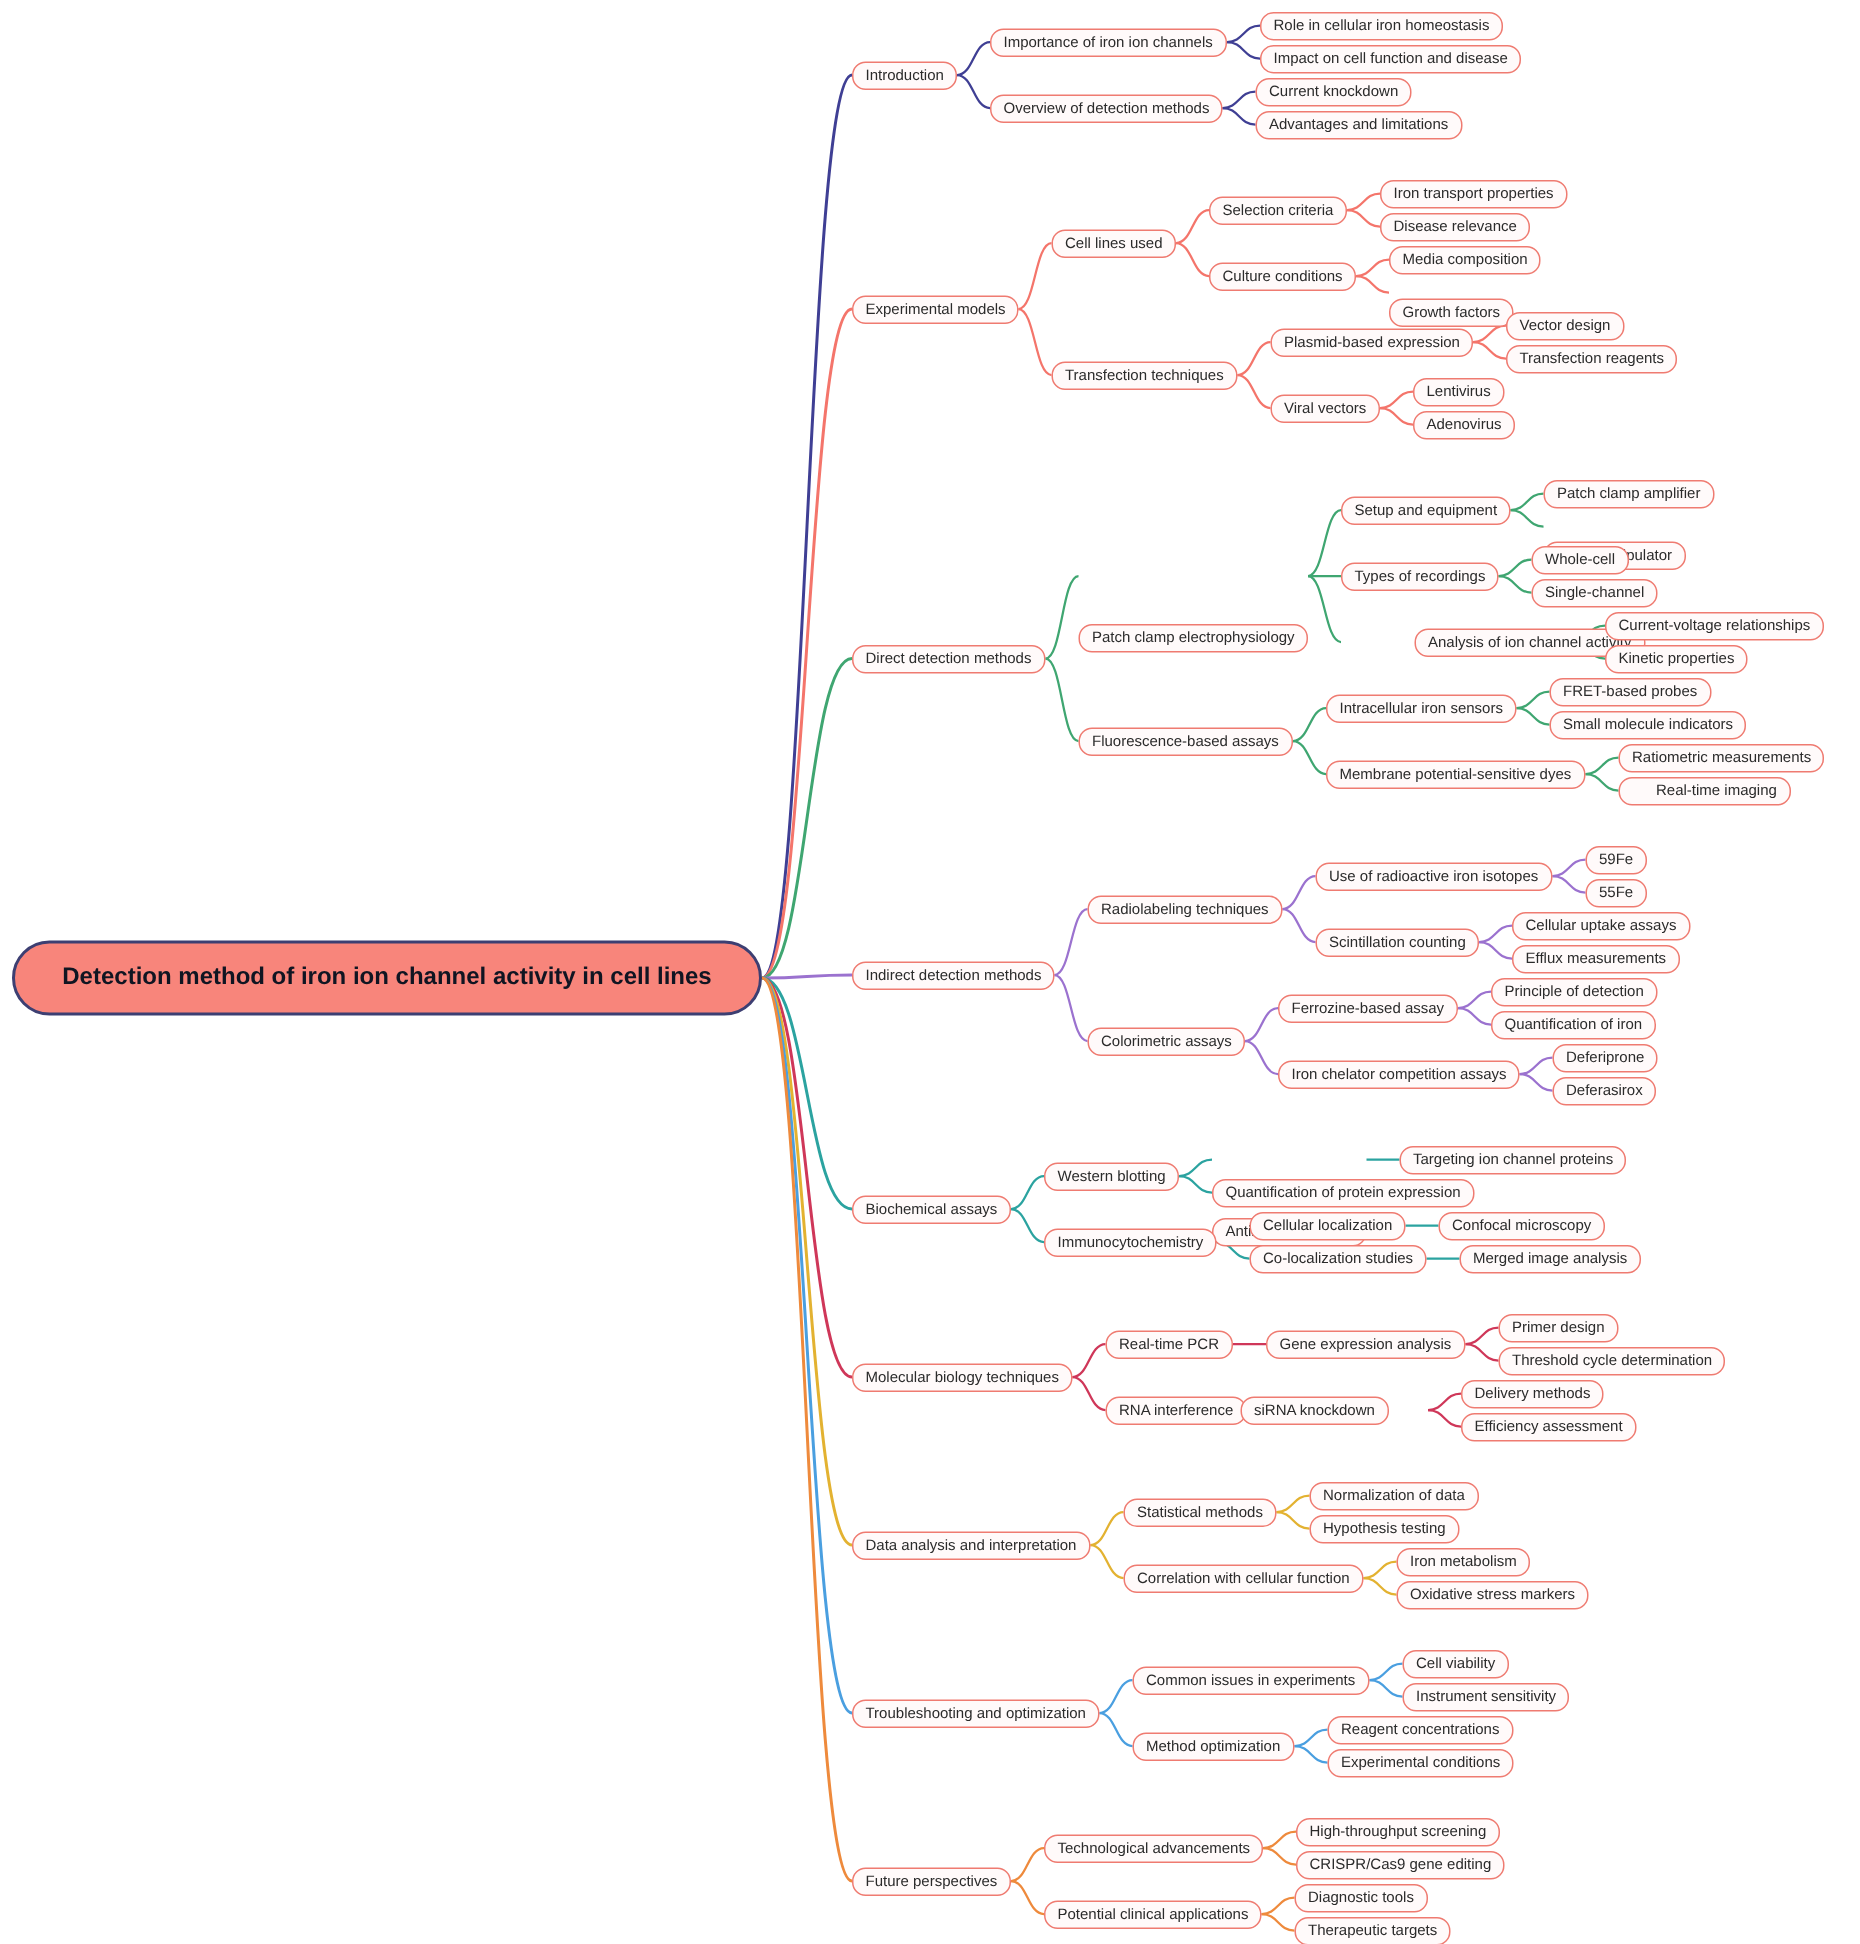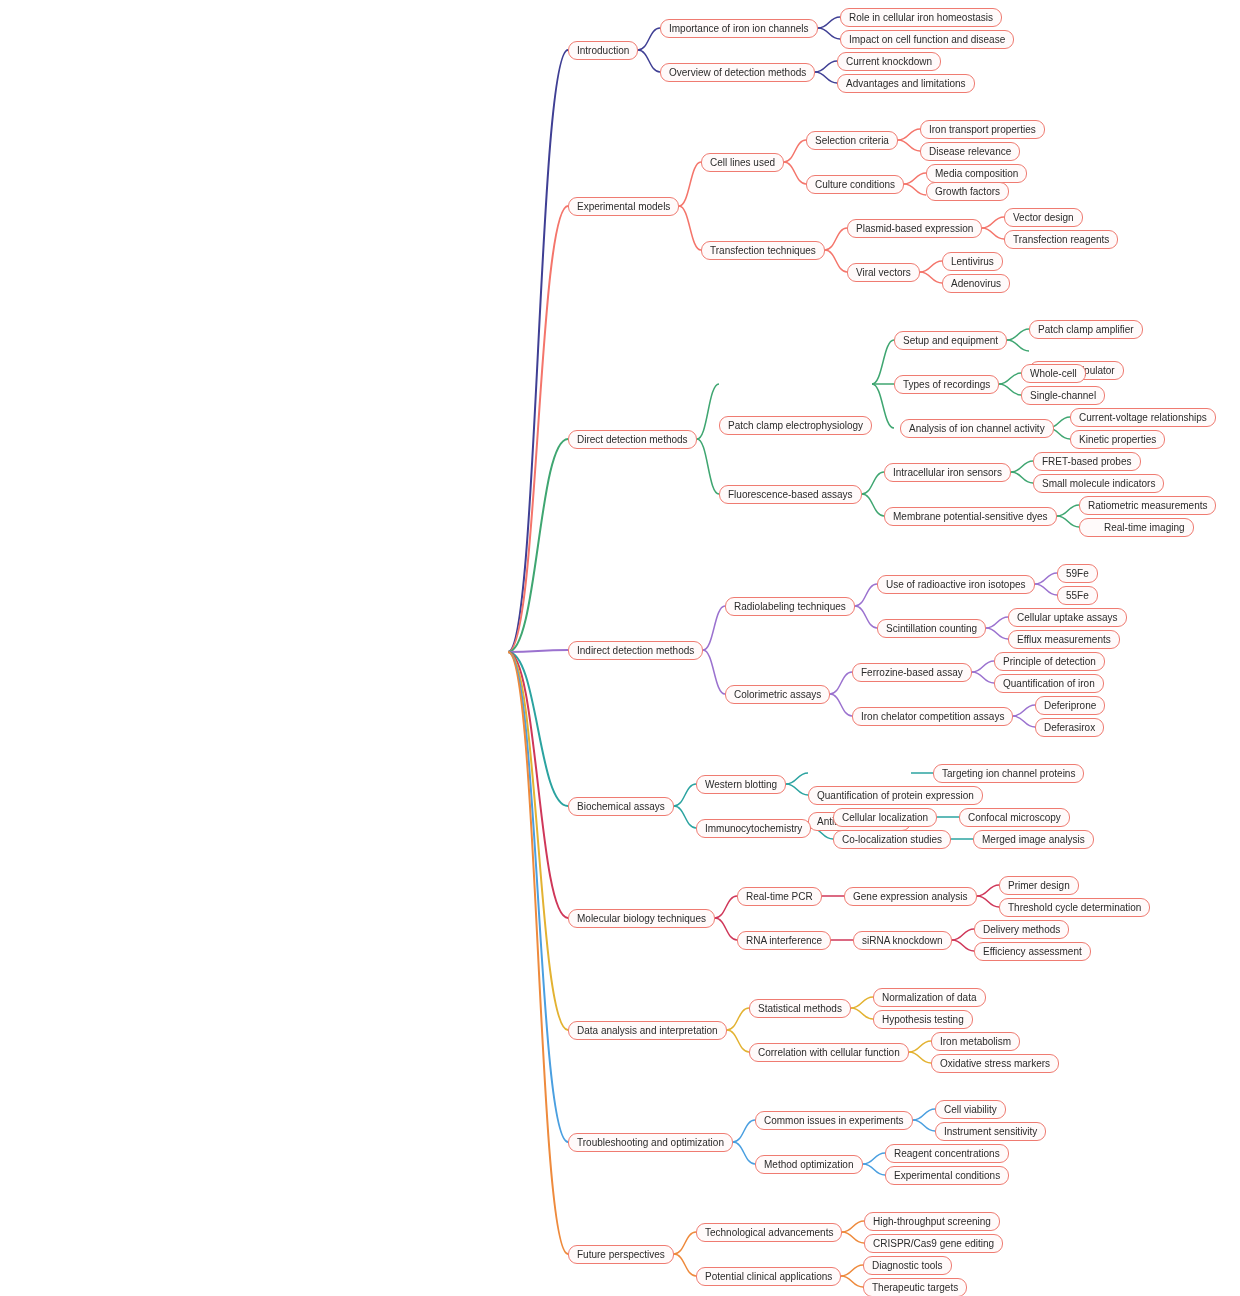--- a/index.html
+++ b/index.html
@@ -124,51 +124,52 @@
       <path d="M 863 1164 C 874 1164, 874 1153, 885 1153" class="mm-link" stroke="#4a9fe0" stroke-width="1.5"></path>
       <path d="M 863 1164 C 874 1164, 874 1175, 885 1175" class="mm-link" stroke="#4a9fe0" stroke-width="1.5"></path>
       <path d="M 508 652 C 538 652, 538 1254, 568 1254" class="mm-link" stroke="#ee8a3c" stroke-width="2"></path>
       <path d="M 674 1254 C 685 1254, 685 1232, 696 1232" class="mm-link" stroke="#ee8a3c" stroke-width="1.5"></path>
       <path d="M 842 1232 C 853 1232, 853 1221, 864 1221" class="mm-link" stroke="#ee8a3c" stroke-width="1.5"></path>
       <path d="M 842 1232 C 853 1232, 853 1243, 864 1243" class="mm-link" stroke="#ee8a3c" stroke-width="1.5"></path>
       <path d="M 674 1254 C 685 1254, 685 1276, 696 1276" class="mm-link" stroke="#ee8a3c" stroke-width="1.5"></path>
       <path d="M 841 1276 C 852 1276, 852 1265, 863 1265" class="mm-link" stroke="#ee8a3c" stroke-width="1.5"></path>
       <path d="M 841 1276 C 852 1276, 852 1287, 863 1287" class="mm-link" stroke="#ee8a3c" stroke-width="1.5"></path>
     </svg>
+<div class="mm-node mm-root" style="left: 8px; top: 627px;">Detection method of iron ion channel activity in cell lines</div>
     <div class="mm-node" style="left: 568px; top: 40.5px;">Introduction</div>
     <div class="mm-node" style="left: 660px; top: 18.5px;">Importance of iron ion channels</div>
     <div class="mm-node" style="left: 840px; top: 7.5px;">Role in cellular iron homeostasis</div>
     <div class="mm-node" style="left: 840px; top: 29.5px;">Impact on cell function and disease</div>
     <div class="mm-node" style="left: 660px; top: 62.5px;">Overview of detection methods</div>
     <div class="mm-node" style="left: 837px; top: 51.5px;">Current knockdown</div>
     <div class="mm-node" style="left: 837px; top: 73.5px;">Advantages and limitations</div>
     <div class="mm-node" style="left: 568px; top: 196.5px;">Experimental models</div>
     <div class="mm-node" style="left: 701px; top: 152.5px;">Cell lines used</div>
     <div class="mm-node" style="left: 806px; top: 130.5px;">Selection criteria</div>
     <div class="mm-node" style="left: 920px; top: 119.5px;">Iron transport properties</div>
     <div class="mm-node" style="left: 920px; top: 141.5px;">Disease relevance</div>
     <div class="mm-node" style="left: 806px; top: 174.5px;">Culture conditions</div>
     <div class="mm-node" style="left: 926px; top: 163.5px;">Media composition</div>
-    <div class="mm-node" style="left: 926px; top: 182px;">Growth factors</div>
+    <div class="mm-node" style="left: 926px; top: 199px;">Growth factors</div>
     <div class="mm-node" style="left: 701px; top: 240.5px;">Transfection techniques</div>
     <div class="mm-node" style="left: 847px; top: 218.5px;">Plasmid-based expression</div>
     <div class="mm-node" style="left: 1004px; top: 207.5px;">Vector design</div>
     <div class="mm-node" style="left: 1004px; top: 229.5px;">Transfection reagents</div>
     <div class="mm-node" style="left: 847px; top: 262.5px;">Viral vectors</div>
     <div class="mm-node" style="left: 942px; top: 251.5px;">Lentivirus</div>
     <div class="mm-node" style="left: 942px; top: 273.5px;">Adenovirus</div>
     <div class="mm-node" style="left: 568px; top: 429.5px;">Direct detection methods</div>
     <div class="mm-node" style="left: 719px; top: 374.5px; margin-top: 41px;">Patch clamp electrophysiology</div>
     <div class="mm-node" style="left: 894px; top: 330.5px;">Setup and equipment</div>
     <div class="mm-node" style="left: 1029px; top: 319.5px;">Patch clamp amplifier</div>
     <div class="mm-node" style="left: 1029px; top: 341.5px; margin-top: 19px;">Micromanipulator</div>
     <div class="mm-node" style="left: 894px; top: 374.5px;">Types of recordings</div>
     <div class="mm-node" style="left: 1021px; top: 363.5px;">Whole-cell</div>
     <div class="mm-node" style="left: 1021px; top: 385.5px;">Single-channel</div>
-    <div class="mm-node" style="left: 900px; top: 418.5px;">Analysis of ion channel activity</div>
+    <div class="mm-node" style="left: 943px; top: 418.5px;">Analysis of ion channel activity</div>
     <div class="mm-node" style="left: 1070px; top: 407.5px;">Current-voltage relationships</div>
     <div class="mm-node" style="left: 1070px; top: 429.5px;">Kinetic properties</div>
     <div class="mm-node" style="left: 719px; top: 484.5px;">Fluorescence-based assays</div>
     <div class="mm-node" style="left: 884px; top: 462.5px;">Intracellular iron sensors</div>
     <div class="mm-node" style="left: 1033px; top: 451.5px;">FRET-based probes</div>
     <div class="mm-node" style="left: 1033px; top: 473.5px;">Small molecule indicators</div>
     <div class="mm-node" style="left: 884px; top: 506.5px;">Membrane potential-sensitive dyes</div>
     <div class="mm-node" style="left: 1079px; top: 495.5px;">Ratiometric measurements</div>
     <div class="mm-node" style="left: 1079px; top: 517.5px; padding-left: 24px;">Real-time imaging</div>
     <div class="mm-node" style="left: 568px; top: 640.5px;">Indirect detection methods</div>
@@ -195,21 +196,21 @@
     <div class="mm-node" style="left: 833px; top: 807.5px;">Cellular localization</div>
     <div class="mm-node" style="left: 959px; top: 807.5px;">Confocal microscopy</div>
     <div class="mm-node" style="left: 833px; top: 829.5px;">Co-localization studies</div>
     <div class="mm-node" style="left: 973px; top: 829.5px;">Merged image analysis</div>
     <div class="mm-node" style="left: 568px; top: 908.5px;">Molecular biology techniques</div>
     <div class="mm-node" style="left: 737px; top: 886.5px;">Real-time PCR</div>
     <div class="mm-node" style="left: 844px; top: 886.5px;">Gene expression analysis</div>
     <div class="mm-node" style="left: 999px; top: 875.5px;">Primer design</div>
     <div class="mm-node" style="left: 999px; top: 897.5px;">Threshold cycle determination</div>
     <div class="mm-node" style="left: 737px; top: 930.5px;">RNA interference</div>
-    <div class="mm-node" style="left: 853px; top: 930.5px;">siRNA knockdown</div>
+    <div class="mm-node" style="left: 827px; top: 930.5px;">siRNA knockdown</div>
     <div class="mm-node" style="left: 974px; top: 919.5px;">Delivery methods</div>
     <div class="mm-node" style="left: 974px; top: 941.5px;">Efficiency assessment</div>
     <div class="mm-node" style="left: 568px; top: 1020.5px;">Data analysis and interpretation</div>
     <div class="mm-node" style="left: 749px; top: 998.5px;">Statistical methods</div>
     <div class="mm-node" style="left: 873px; top: 987.5px;">Normalization of data</div>
     <div class="mm-node" style="left: 873px; top: 1009.5px;">Hypothesis testing</div>
     <div class="mm-node" style="left: 749px; top: 1042.5px;">Correlation with cellular function</div>
     <div class="mm-node" style="left: 931px; top: 1031.5px;">Iron metabolism</div>
     <div class="mm-node" style="left: 931px; top: 1053.5px;">Oxidative stress markers</div>
     <div class="mm-node" style="left: 568px; top: 1132.5px;">Troubleshooting and optimization</div>

